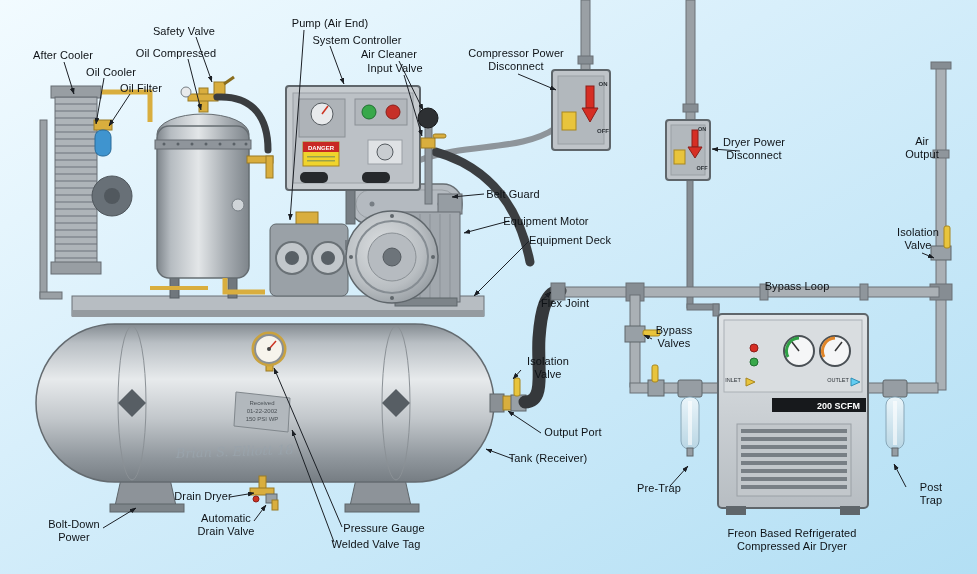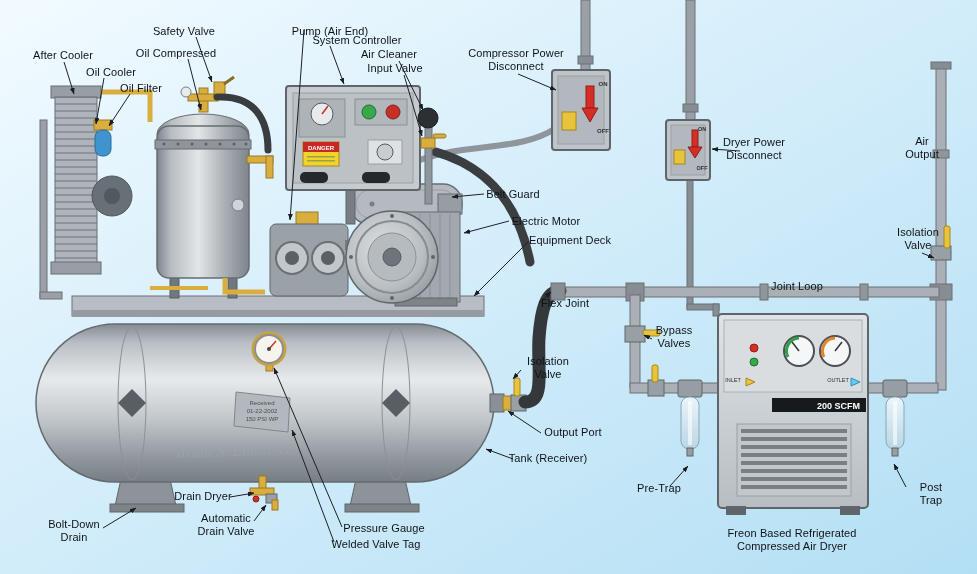--- a/index.html
+++ b/index.html
@@ -375,48 +375,48 @@
     <line x1="103" y1="528" x2="136" y2="508" marker-end="url(#arr)"></line>
     <line x1="922" y1="253" x2="934" y2="258" marker-end="url(#arr)"></line>
   </g>
 </svg>
 
 <div class="lbl" style="left:63px;top:49px">After Cooler</div>
 <div class="lbl" style="left:111px;top:66px">Oil Cooler</div>
 <div class="lbl" style="left:141px;top:82px">Oil Filter</div>
 <div class="lbl" style="left:184px;top:25px">Safety Valve</div>
 <div class="lbl" style="left:176px;top:47px">Oil Compressed</div>
-<div class="lbl" style="left:330px;top:25px">Pump (Air End)</div>
+<div class="lbl" style="left:330px;top:17px">Pump (Air End)</div>
 <div class="lbl" style="left:357px;top:34px">System Controller</div>
 <div class="lbl" style="left:389px;top:48px">Air Cleaner</div>
 <div class="lbl" style="left:395px;top:62px">Input Valve</div>
 <div class="lbl" style="left:516px;top:47px">Compressor Power
 Disconnect</div>
 <div class="lbl" style="left:754px;top:136px">Dryer Power
 Disconnect</div>
 <div class="lbl" style="left:922px;top:135px">Air
 Output</div>
 <div class="lbl" style="left:513px;top:188px">Belt Guard</div>
-<div class="lbl" style="left:546px;top:215px">Electric Motor</div>
+<div class="lbl" style="left:546px;top:215px">Equipment Motor</div>
 <div class="lbl" style="left:570px;top:234px">Equipment Deck</div>
 <div class="lbl" style="left:565px;top:297px">Flex Joint</div>
 <div class="lbl" style="left:548px;top:355px">Isolation
 Valve</div>
 <div class="lbl" style="left:918px;top:226px">Isolation
 Valve</div>
-<div class="lbl" style="left:797px;top:280px">Joint Loop</div>
+<div class="lbl" style="left:797px;top:280px">Bypass Loop</div>
 <div class="lbl" style="left:674px;top:324px">Bypass
 Valves</div>
 <div class="lbl" style="left:573px;top:426px">Output Port</div>
 <div class="lbl" style="left:548px;top:452px">Tank (Receiver)</div>
 <div class="lbl" style="left:659px;top:482px">Pre-Trap</div>
 <div class="lbl" style="left:931px;top:481px">Post Trap</div>
 <div class="lbl" style="left:203px;top:490px">Drain Dryer</div>
 <div class="lbl" style="left:226px;top:512px">Automatic
 Drain Valve</div>
 <div class="lbl" style="left:384px;top:522px">Pressure Gauge</div>
 <div class="lbl" style="left:376px;top:538px">Welded Valve Tag</div>
 <div class="lbl" style="left:74px;top:518px">Bolt-Down
-Drain</div>
+Power</div>
 <div class="lbl" style="left:792px;top:527px">Freon Based Refrigerated
 Compressed Air Dryer</div>
 
 </div>
 
 </body></html>

